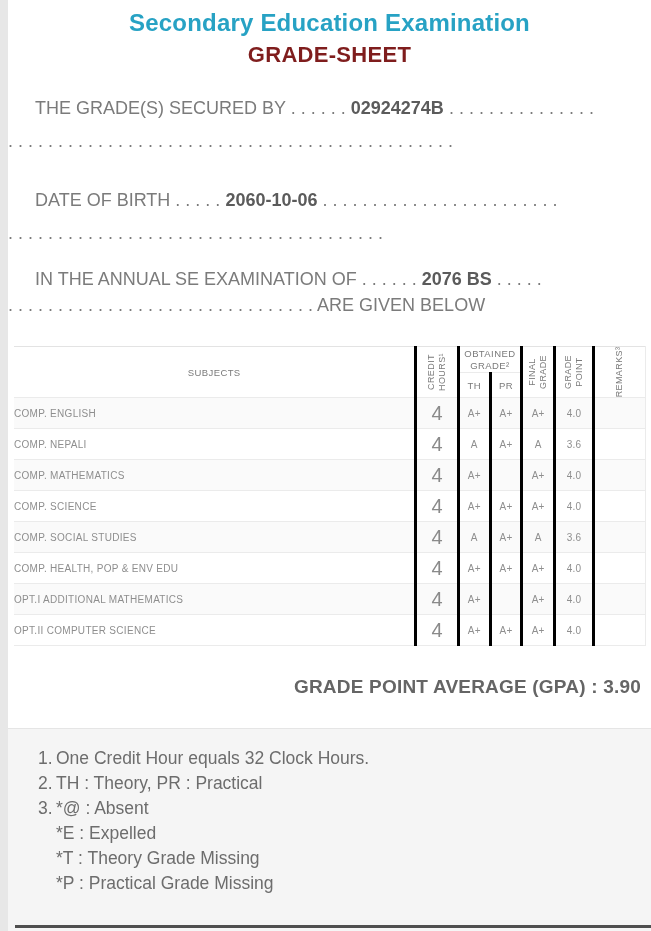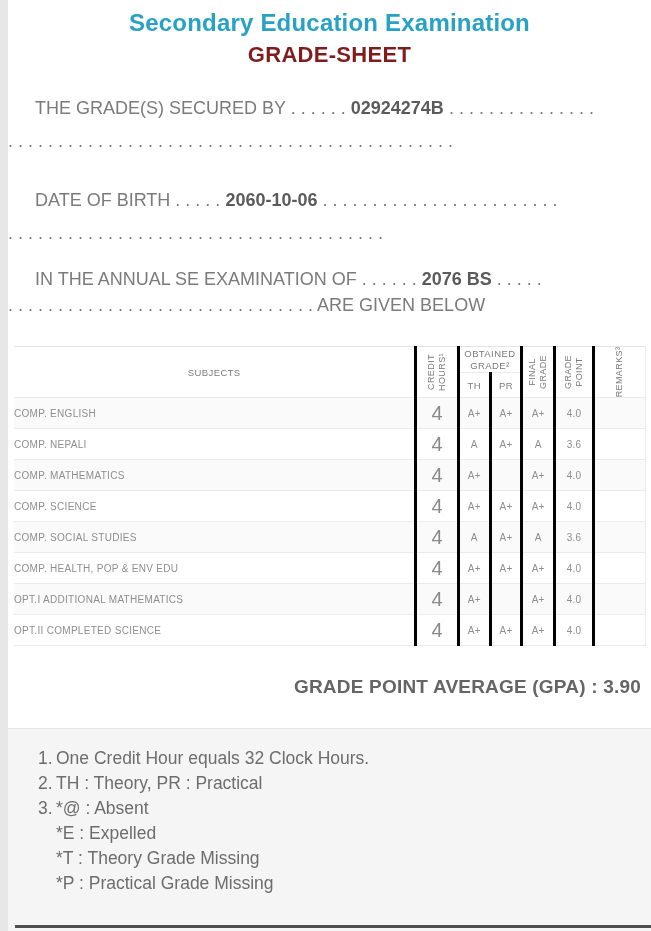--- a/index.html
+++ b/index.html
@@ -201,21 +201,21 @@
         <tr class="odd">
           <td class="subject">OPT.I ADDITIONAL MATHEMATICS</td>
           <td class="credit bordered">4</td>
           <td class="grade bordered">A+</td>
           <td class="grade bordered"></td>
           <td class="grade bordered">A+</td>
           <td class="grade bordered">4.0</td>
           <td class="grade bordered last"></td>
         </tr>
         <tr class="even">
-          <td class="subject">OPT.II COMPLETED SCIENCE</td>
+          <td class="subject">OPT.II COMPUTER SCIENCE</td>
           <td class="credit bordered">4</td>
           <td class="grade bordered">A+</td>
           <td class="grade bordered">A+</td>
           <td class="grade bordered">A+</td>
           <td class="grade bordered">4.0</td>
           <td class="grade bordered last"></td>
         </tr>
       </tbody>
     </table>
 

